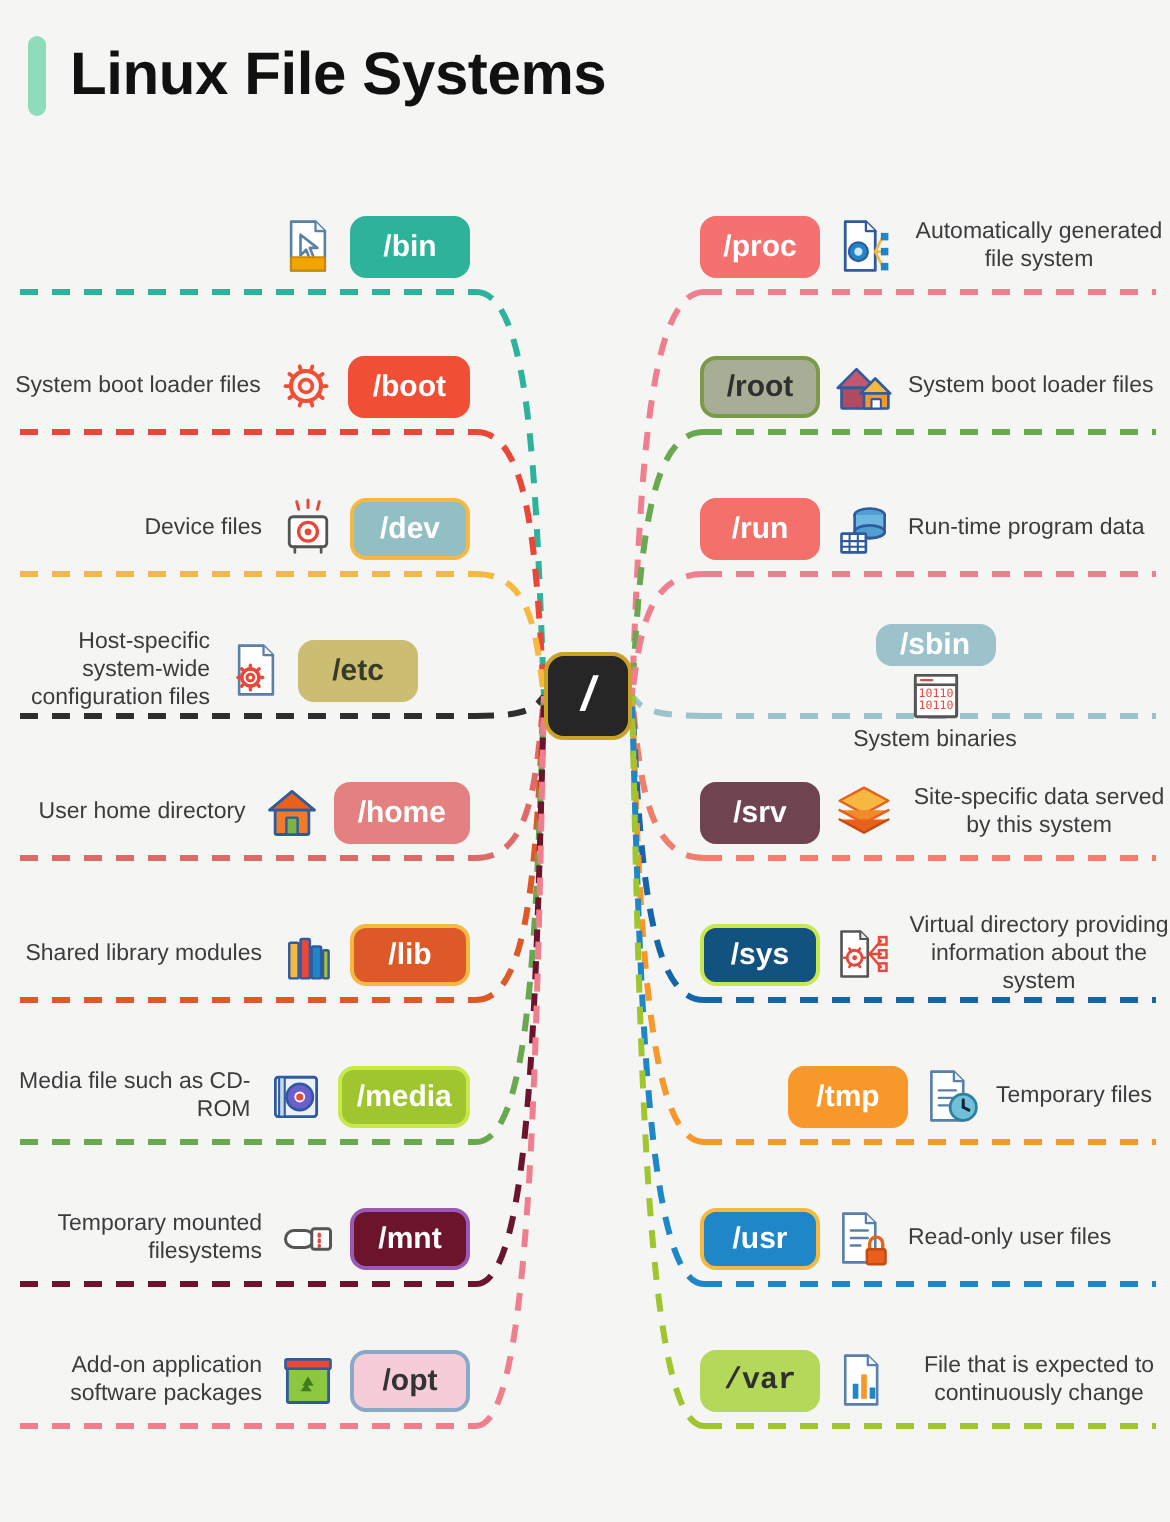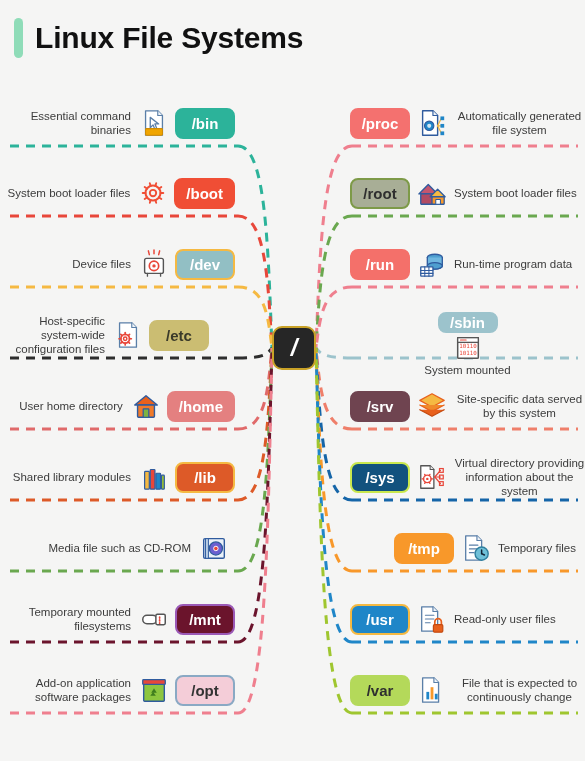--- a/index.html
+++ b/index.html
@@ -92,21 +92,20 @@
       <path d="M352 571 H 578" stroke="#f8982a" stroke-width="3" fill="none" stroke-dasharray="9 7" stroke-linecap="butt"></path>
       <path d="M352 571 C 323 571, 320 459.5, 316 348" stroke="#f8982a" stroke-width="3" fill="none" stroke-dasharray="9 7" stroke-linecap="butt"></path>
       <path d="M352 642 H 578" stroke="#1f86c8" stroke-width="3" fill="none" stroke-dasharray="9 7" stroke-linecap="butt"></path>
       <path d="M352 642 C 323 642, 320 495, 316 348" stroke="#1f86c8" stroke-width="3" fill="none" stroke-dasharray="9 7" stroke-linecap="butt"></path>
       <path d="M352 713 H 578" stroke="#9fc62f" stroke-width="3" fill="none" stroke-dasharray="9 7" stroke-linecap="butt"></path>
       <path d="M352 713 C 323 713, 320 530.5, 316 348" stroke="#9fc62f" stroke-width="3" fill="none" stroke-dasharray="9 7" stroke-linecap="butt"></path>
     </svg>
 
   <div id="rows-layer">
       <div class="row left" style="top: 100px; left: 0px; width: 235px;">
-        <div class="caption">Essential command binaries</div>
         <svg viewBox="0 0 32 32" class="ico">
           <path d="M7 3 h13 l5 5 v21 h-18 z" fill="#fff" stroke="#5a7fa8" stroke-width="1.4" stroke-linejoin="round" stroke-linecap="round"></path>
           <path d="M20 3 v5 h5" fill="#eef3f8" stroke="#5a7fa8" stroke-width="1.2" stroke-linejoin="round" stroke-linecap="round"></path>
           <path d="M12 10 l0 11 l3 -3 l2 5 l2 -1 l-2 -5 l4 0 z" fill="#fff" stroke="#5a7fa8" stroke-width="1.4" stroke-linejoin="round" stroke-linecap="round"></path>
           <rect x="7" y="22" width="18" height="7" fill="#f0a500" stroke="#d18b00" stroke-width="1.1" rx="1"></rect>
         </svg>
         <div class="pill" style="background: rgb(44, 179, 154); border: 2px solid rgb(44, 179, 154); color: rgb(255, 255, 255);">
           <span>/bin</span>
         </div>
       </div>
@@ -190,20 +189,23 @@
         </div>
       </div>
       <div class="row left" style="top: 525px; left: 0px; width: 235px;">
         <div class="caption">Media file such as CD-ROM</div>
         <svg viewBox="0 0 32 32" class="ico">
           <rect x="5" y="6" width="22" height="21" fill="#eaf1f8" stroke="#2f5b9e" stroke-width="1.5" rx="1.5"></rect>
           <rect x="7" y="6" width="3" height="21" fill="#c6d8ea" stroke="#2f5b9e" stroke-width="1.1"></rect>
           <circle cx="18" cy="16.5" r="7" fill="#6b5fd0" stroke="#2f5b9e" stroke-width="1.4"></circle>
           <circle cx="18" cy="16.5" r="2.4" fill="#e8473a" stroke="#fff" stroke-width="1"></circle>
         </svg>
+        <div class="pill" style="background: rgb(159, 198, 47); border: 2px solid rgb(201, 232, 78); color: rgb(255, 255, 255);">
+          <span>/media</span>
+        </div>
       </div>
       <div class="row left" style="top: 596px; left: 0px; width: 235px;">
         <div class="caption">Temporary mounted filesystems</div>
         <svg viewBox="0 0 32 32" class="ico">
           <rect x="4" y="12" width="15" height="9" fill="#fff" stroke="#555" stroke-width="1.6" rx="4.5"></rect>
           <rect x="18" y="11" width="10" height="11" fill="#fff" stroke="#555" stroke-width="1.6" rx="1.5"></rect>
           <line x1="22" y1="14" x2="22" y2="15" stroke="#e8473a" stroke-width="1.8" stroke-linecap="round"></line>
           <line x1="22" y1="17" x2="22" y2="18" stroke="#e8473a" stroke-width="1.8" stroke-linecap="round"></line>
           <line x1="22" y1="20" x2="22" y2="20.5" stroke="#e8473a" stroke-width="1.8" stroke-linecap="round"></line>
         </svg>
@@ -274,21 +276,21 @@
         <div class="pill" style="background: rgb(156, 195, 204); border: 2px solid rgb(156, 195, 204); color: rgb(255, 255, 255);">
           <span>/sbin</span>
         </div>
         <svg viewBox="0 0 32 32" class="ico">
           <rect x="5" y="5" width="22" height="22" fill="#fff" stroke="#555" stroke-width="1.6" rx="1"></rect>
           <rect x="5" y="5" width="22" height="5" fill="#fff" stroke="#555" stroke-width="1.4"></rect>
           <line x1="8" y1="7.5" x2="14" y2="7.5" stroke="#e8473a" stroke-width="1.2" stroke-linecap="round"></line>
           <text x="16" y="16.5" text-anchor="middle" font-size="6.2" font-family="&quot;DejaVu Sans Mono&quot;, monospace" fill="#e8473a">10110</text>
           <text x="16" y="23" text-anchor="middle" font-size="6.2" font-family="&quot;DejaVu Sans Mono&quot;, monospace" fill="#e8473a">10110</text>
         </svg>
-        <div class="caption">System mounted</div>
+        <div class="caption">System binaries</div>
       </div>
       <div class="row right" style="top: 383px; left: 350px; width: 235px;">
         <div class="pill" style="background: rgb(111, 68, 80); border: 2px solid rgb(111, 68, 80); color: rgb(255, 255, 255);">
           <span>/srv</span>
         </div>
         <svg viewBox="0 0 32 32" class="ico">
           <path d="M16 3 L29 10 L16 17 L3 10 Z" fill="#f5b942" stroke="#e8601c" stroke-width="1.3" stroke-linejoin="round" stroke-linecap="round"></path>
           <path d="M3 15 L16 22 L29 15" fill="#f08a2a" stroke="#e8601c" stroke-width="1.3" stroke-linejoin="round" stroke-linecap="round"></path>
           <path d="M3 20 L16 27 L29 20" fill="#e8601c" stroke="#c44a10" stroke-width="1.3" stroke-linejoin="round" stroke-linecap="round"></path>
         </svg>
@@ -343,21 +345,21 @@
           <path d="M17 3 v5 h5" fill="#eef3f8" stroke="#5a7fa8" stroke-width="1.2" stroke-linejoin="round" stroke-linecap="round"></path>
           <line x1="9" y1="12" x2="18" y2="12" stroke="#5a7fa8" stroke-width="1.3" stroke-linecap="round"></line>
           <line x1="9" y1="16" x2="18" y2="16" stroke="#5a7fa8" stroke-width="1.3" stroke-linecap="round"></line>
           <line x1="9" y1="20" x2="14" y2="20" stroke="#5a7fa8" stroke-width="1.3" stroke-linecap="round"></line>
           <path d="M19 22 v-3 a3.5 3.5 0 0 1 7 0 v3" fill="none" stroke="#e8601c" stroke-width="1.8" stroke-linejoin="round" stroke-linecap="round"></path>
           <rect x="17.5" y="22" width="10" height="8" fill="#e8601c" stroke="#c44a10" stroke-width="1.3" rx="1.2"></rect>
         </svg>
         <div class="caption">Read-only user files</div>
       </div>
       <div class="row right" style="top: 667px; left: 350px; width: 235px;">
-        <div class="pill" style="background: rgb(180, 217, 90); border: 2px solid rgb(180, 217, 90); color: rgb(47, 47, 47);">
+        <div class="pill" style="background: rgb(180, 217, 90); border: 2px solid rgb(180, 217, 90); color: rgb(47, 47, 47); font-family: Liberation Mono, monospace;">
           <span>/var</span>
         </div>
         <svg viewBox="0 0 32 32" class="ico">
           <path d="M6 3 h12 l5 5 v21 h-17 z" fill="#fff" stroke="#5a7fa8" stroke-width="1.4" stroke-linejoin="round" stroke-linecap="round"></path>
           <path d="M18 3 v5 h5" fill="#eef3f8" stroke="#5a7fa8" stroke-width="1.2" stroke-linejoin="round" stroke-linecap="round"></path>
           <rect x="10" y="18" width="3" height="8" fill="#1f86c8"></rect>
           <rect x="14.5" y="13" width="3" height="13" fill="#f8982a"></rect>
           <rect x="19" y="20" width="3" height="6" fill="#1f86c8"></rect>
         </svg>
         <div class="caption">File that is expected to continuously change</div>

